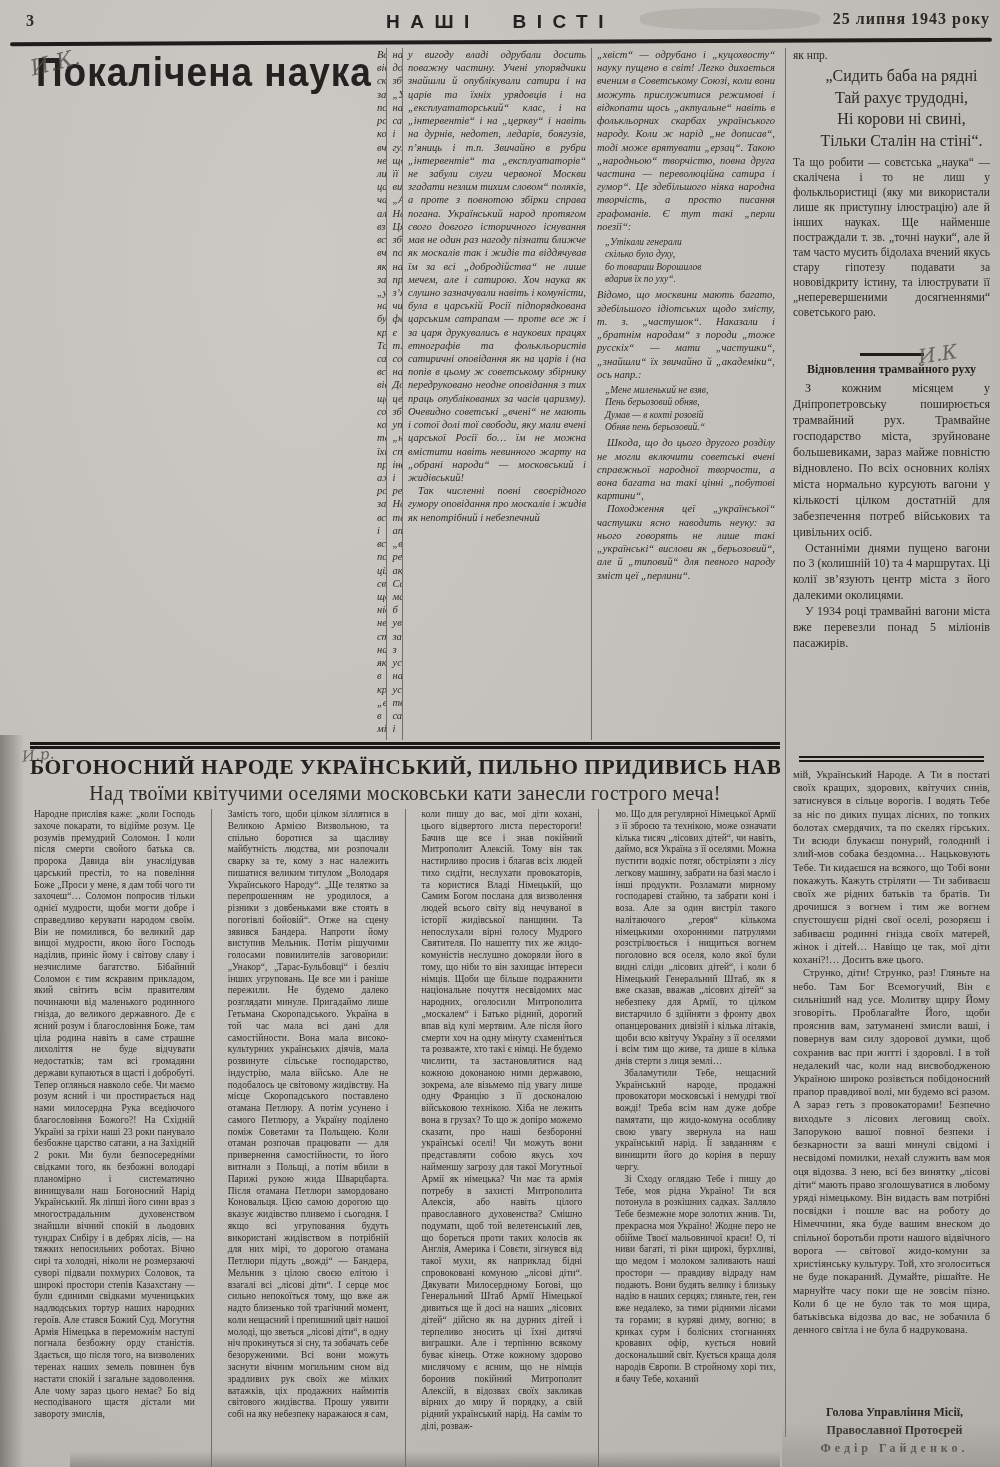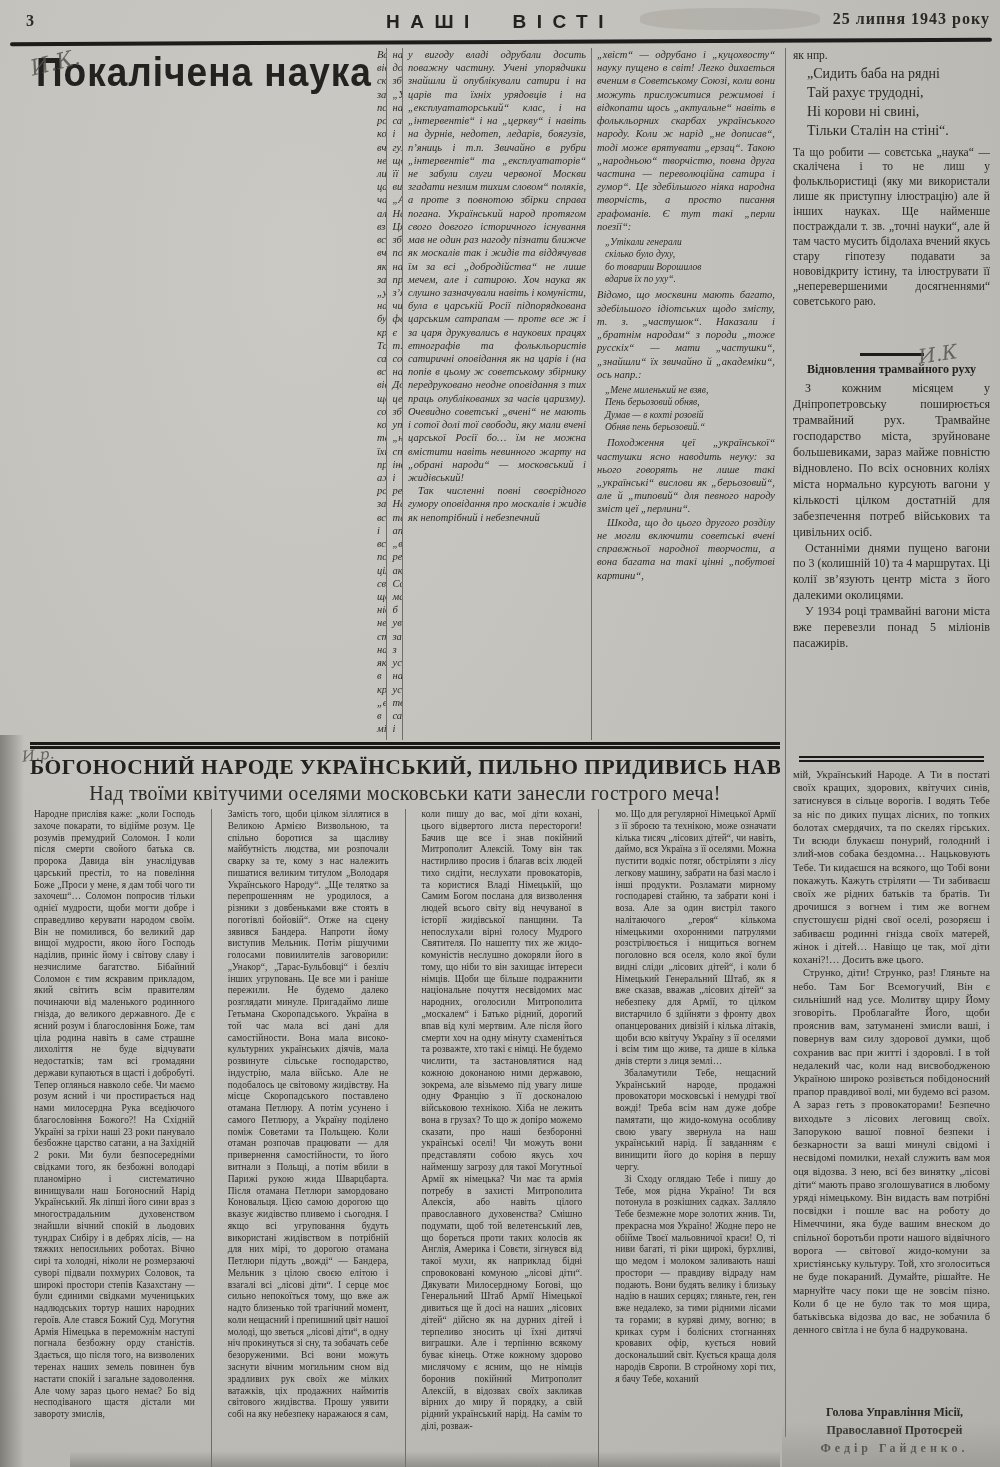--- a/index.html
+++ b/index.html
@@ -68,21 +68,21 @@
   h3.appeal-subheadline{
     margin:2px 0 4px 0;text-align:center;font-size:20px;font-weight:normal;
     letter-spacing:0.3px;white-space:nowrap;color:#2d2c28;
   }
   .four-cols{flex:1;display:flex;overflow:hidden;gap:12px;}
   .bcol{flex:1;overflow:hidden;padding:0 4px;}
   .bcol p{margin:0;font-size:9.5px;line-height:1.24;text-align:justify;text-indent:9px;}
   
   .science-end{height:300px;flex:none;overflow:hidden;}
   .science-end p{margin:0;font-size:11.5px;line-height:1.3;text-align:justify;}
-  .science-end .verse{font-size:14px;line-height:1.35;margin:2px 0 4px 14px;}
+  .science-end .verse{font-size:16px;line-height:1.35;margin:2px 0 4px 20px;text-align:center;}
   .short-rule{height:3px;width:64px;margin:5px auto 6px auto;background:#1d1c1a;flex:none;}
   .tram{height:392px;flex:none;overflow:hidden;}
   h2.tram-headline{
     margin:0 0 4px 0;text-align:center;font-size:12px;font-weight:bold;line-height:1.25;color:#232220;
   }
   .tram p{margin:0;font-size:12px;line-height:1.33;text-align:justify;text-indent:12px;}
   .double-rule{
     height:6px;margin:2px 6px 6px 6px;flex:none;
     background:linear-gradient(#1b1a18 0 2px, #c2c0ba 2px 4px, #1b1a18 4px 6px);
   }
@@ -158,22 +158,22 @@
           <p class="noindent">„хвіст“ — одрубано і „куцохвосту“ науку пущено в світ! Легко дихається вченим в Советському Союзі, коли вони можуть прислужитися режимові і відкопати щось „актуальне“ навіть в фолькльорних скарбах українського народу. Коли ж нарід „не дописав“, тоді може врятувати „ерзац“. Такою „народньою“ творчістю, повна друга частина — переволюційна сатира і гумор“. Це здебільшого ніяка народна творчість, а просто писання графоманів. Є тут такі „перли поезії“:</p>
           <div class="verse">„Утікали генерали
 скілько було духу,
 бо товариш Ворошилов
 вдарив їх по уху“.</div>
           <p class="noindent">Відомо, що москвини мають багато, здебільшого ідіотських щодо змісту, т. з. „частушок“. Наказали і „братнім народам“ з породи „тоже русскіх“ — мати „частушки“, „знайшли“ їх звичайно й „академіки“, ось напр.:</p>
           <div class="verse">„Мене миленький не взяв,
 Пень берьозовий обняв,
 Думав — в кохті розовій
 Обняв пень берьозовий.“</div>
+          <p>Шкода, що до цього другого розділу не могли включити советські вчені справжньої народної творчости, а вона багата на такі цінні „побутові картини“,</p>
           <p>Походження цеї „української“ частушки ясно наводить неуку: за нього говорять не лише такі „українські“ вислови як „берьозовий“, але й „типовий“ для певного народу зміст цеї „перлини“.</p>
-          <p>Шкода, що до цього другого розділу не могли включити советські вчені справжньої народної творчости, а вона багата на такі цінні „побутові картини“,</p>
         </div>
       </div>
 
       <div class="heavy-rule"></div>
 
       <section class="appeal">
         <h2 class="appeal-headline">БОГОНОСНИЙ НАРОДЕ УКРАЇНСЬКИЙ, ПИЛЬНО ПРИДИВИСЬ НАВКОЛО СЕБЕ!</h2>
         <h3 class="appeal-subheadline">Над твоїми квітучими оселями московськи кати занесли гострого меча!</h3>
         <div class="four-cols">
           <div class="bcol">

